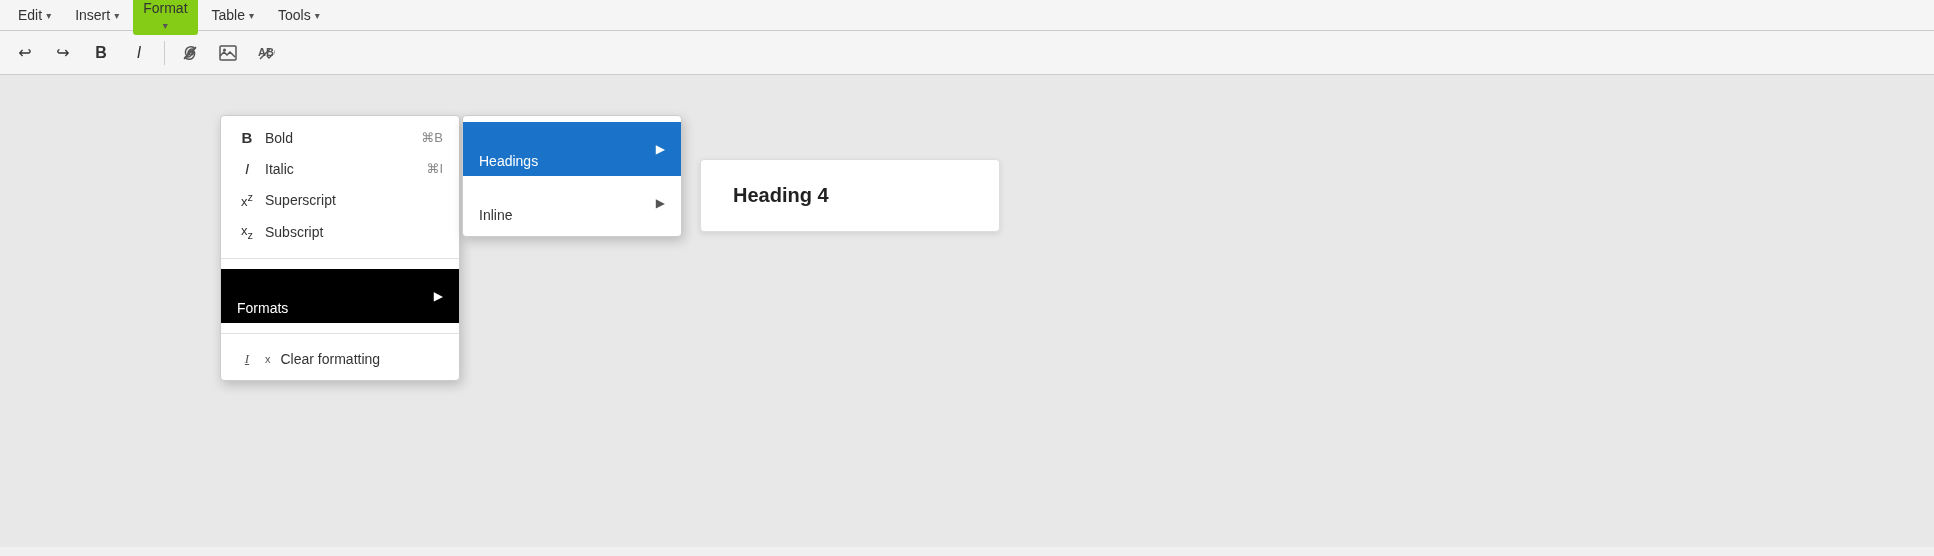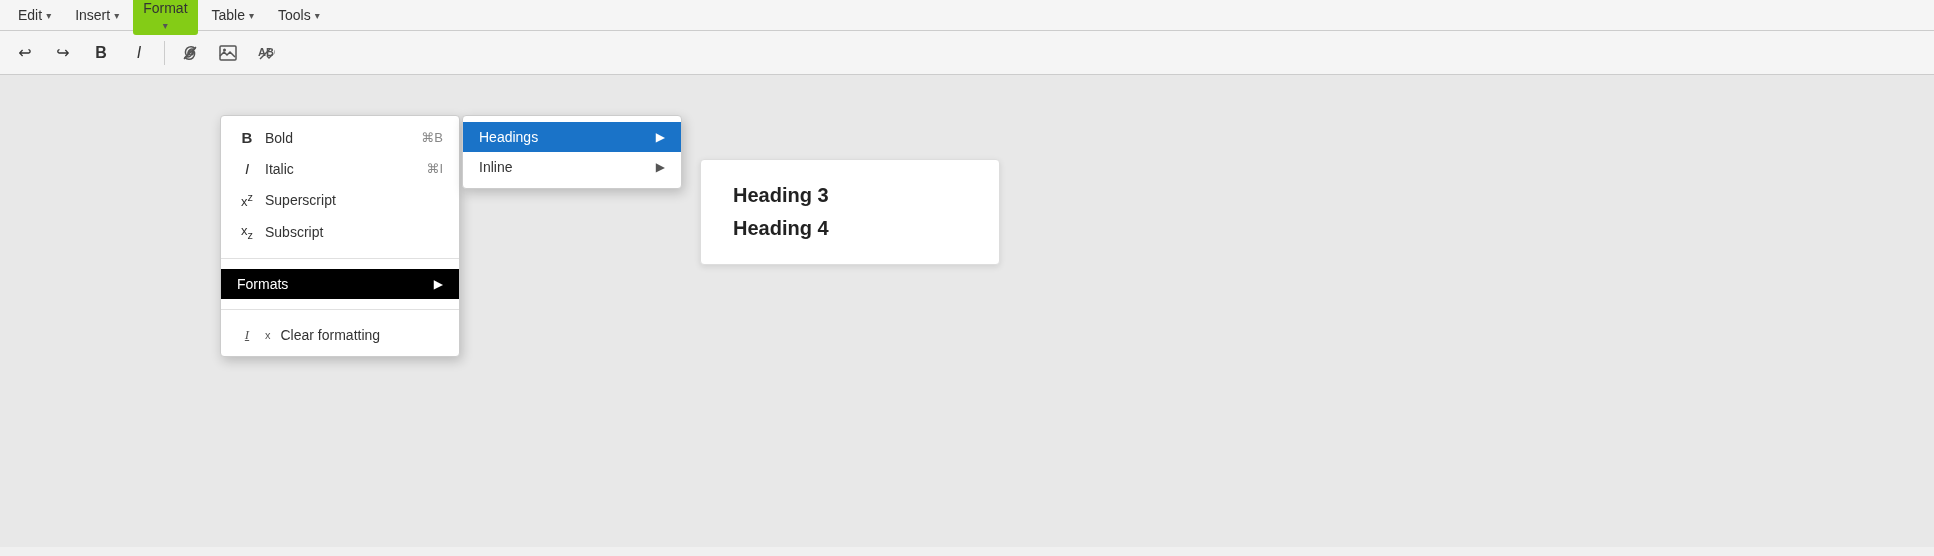--- a/index.html
+++ b/index.html
@@ -109,20 +109,21 @@
     }
 
     .dropdown-item.has-submenu {
       justify-content: space-between;
     }
 
     .dropdown-item.has-submenu .item-left {
       display: flex;
       align-items: center;
       gap: 8px;
+      margin-top: 24px;
     }
 
     .dropdown-item.selected {
       background: #000000;
       color: white;
     }
 
     .dropdown-item .shortcut {
       margin-left: auto;
       color: #888;
@@ -323,17 +324,16 @@
       <div class="dropdown-item has-submenu">
         <span class="item-left">
           <span>Inline</span>
         </span>
         <span class="chevron-right">▶</span>
       </div>
     </div>
   </div>
 
   <div class="content-area">
-    <div class="content-h3">Heading 3</div>
     <div class="content-h4">Heading 4</div>
   </div>
 
 </div>
 
 </body></html>

